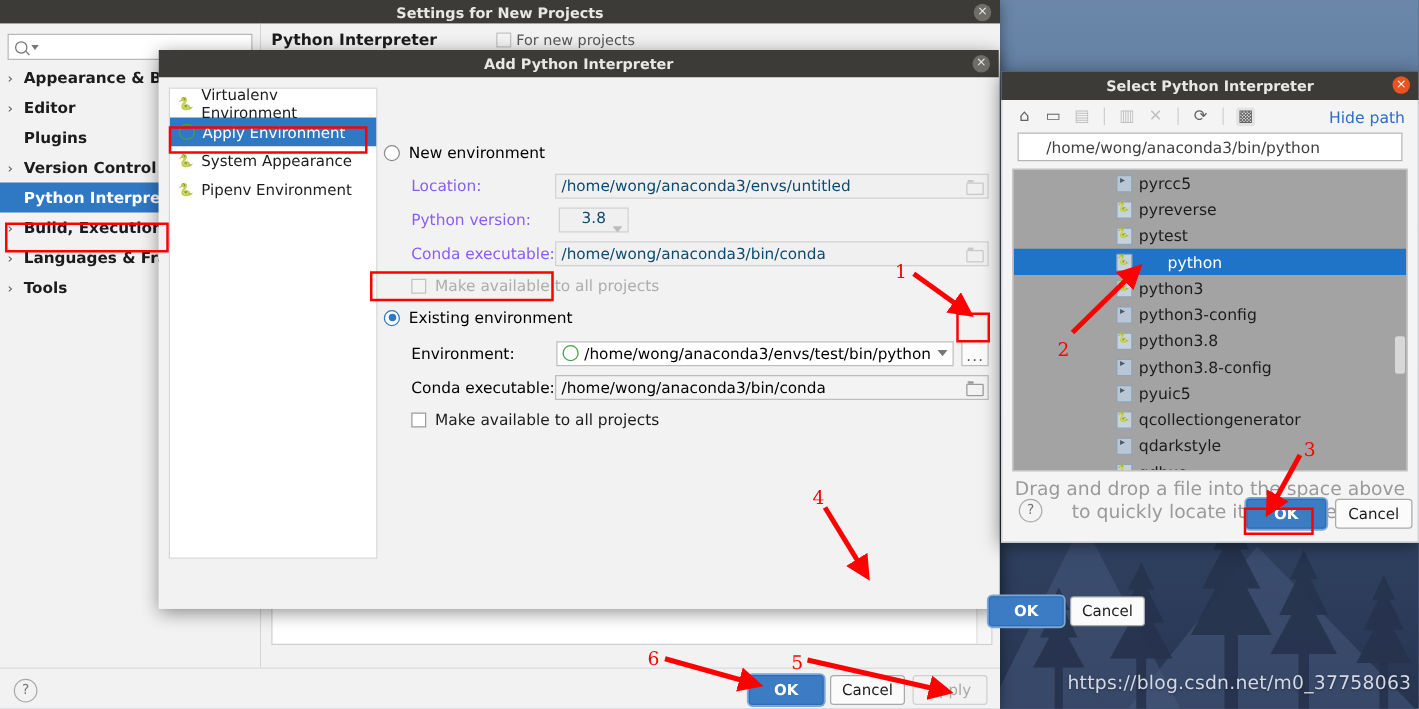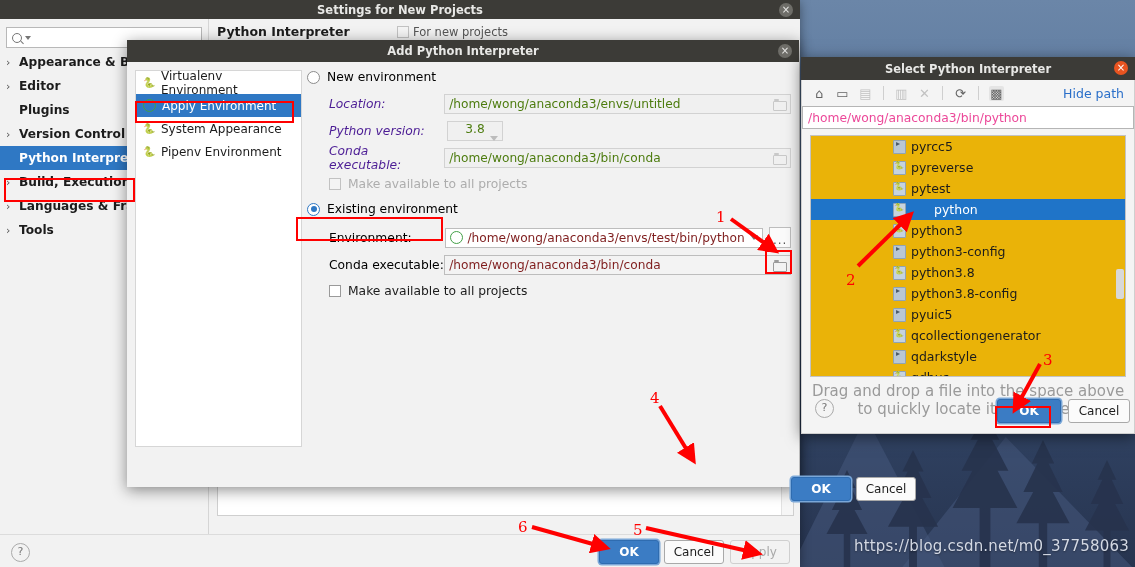--- a/index.html
+++ b/index.html
@@ -143,26 +143,26 @@
   .env-item.selected{background:#2f78c4;color:#fff;}
   #add-right{position:absolute;left:180px;top:8px;width:484px;height:375px;}
 
   .radio-row{display:flex;align-items:center;gap:7px;font-size:12.3px;margin-bottom:2px;}
   .radio{width:11px;height:11px;border-radius:50%;border:1px solid #8c8c8c;background:#fff;
     display:inline-block;position:relative;flex:none;}
   .radio.on{border-color:#2f78c4;}
   .radio.on:after{content:'';position:absolute;left:2.5px;top:2.5px;width:6px;height:6px;border-radius:50%;background:#2f78c4;}
   .field-row{display:flex;align-items:center;height:27px;font-size:12.3px;}
   .field-row .lbl{width:140px;}
-  .field-row .lbl.dim{color:#4c1d95;font-style:italic;}
+  .field-row .lbl.dim{color:#8b5cf6;}
   .inp{
     height:20px;border:1px solid #bdbdbd;background:#fff;display:flex;align-items:center;
-    padding:0 4px;font-size:12.2px;color:#7f1d1d;box-sizing:border-box;
-  }
-  .inp.dim{background:#f0f0f0;border-color:#d2d2d2;color:#4d7c0f;}
+    padding:0 4px;font-size:12.2px;color:#000000;box-sizing:border-box;
+  }
+  .inp.dim{background:#f0f0f0;border-color:#d2d2d2;color:#0c4a6e;}
   .folder-ico{
     width:13px;height:10px;flex:none;margin-left:auto;position:relative;
   }
   .folder-ico:before{content:'';position:absolute;left:0;top:2px;width:12px;height:8px;
     border:1.2px solid #9b9b9b;border-radius:1px;}
   .folder-ico:after{content:'';position:absolute;left:1px;top:0px;width:5px;height:2px;
     background:#9b9b9b;border-radius:1px;}
   .folder-ico.dim:before{border-color:#c9c9c9;}
   .folder-ico.dim:after{background:#c9c9c9;}
   .caret{
@@ -184,25 +184,25 @@
     position:absolute;left:801px;top:57px;width:334px;height:377px;
     background:#f4f4f4;box-shadow:0 3px 14px rgba(0,0,0,.5);
   }
   #sel-body{position:absolute;left:0;top:23px;width:334px;height:354px;background:#f4f4f4;
     border:1px solid #cfcfcf;border-top:none;box-sizing:border-box;}
   #sel-toolbar{height:26px;display:flex;align-items:center;padding:0 10px;gap:8px;}
   .tb-ico{width:15px;height:15px;opacity:.85;cursor:pointer;display:flex;align-items:center;justify-content:center;}
   .tb-sep{width:1px;height:14px;background:#cfcfcf;margin:0 2px;}
   #hide-path{margin-left:auto;color:#2a6fc9;font-size:12.5px;cursor:pointer;}
   #sel-path{
-    margin:0 0;height:21px;background:#fff;border:1px solid #b5b5b5;
-    display:flex;align-items:center;padding-left:5px;font-size:12.3px;color:#ec4899;
+    margin:0 12px;height:21px;background:#fff;border:1px solid #b5b5b5;
+    display:flex;align-items:center;padding-left:22px;font-size:12.3px;color:#404040;
   }
   #sel-list{
-    margin:6px 8px 0 8px;height:240px;background:#eab308;border:1px solid #c3c3c3;
+    margin:6px 8px 0 8px;height:240px;background:#a3a3a3;border:1px solid #c3c3c3;
     overflow:hidden;position:relative;
   }
   .file-row{
     height:21px;display:flex;align-items:center;gap:5px;padding-left:82px;
     font-size:12.5px;color:#1c1c1c;cursor:pointer;
   }
   .file-row.selected{background:#1f74c8;color:#fff;gap:28px;}
   .fico{width:11px;height:12px;flex:none;position:relative;}
   .fico.doc{background:#b9c7d4;border:1px solid #8fa3b5;border-radius:1px;}
   .fico.doc:after{content:'\25B8';position:absolute;left:2px;top:-2px;font-size:8px;color:#4a5a6a;}
@@ -332,21 +332,21 @@
           <span>System Appearance</span>
         </div>
         <div class="env-item">
           <span style="font-size: 10px; width: 12px; display: inline-block;">🐍</span>
           <span>Pipenv Environment</span>
         </div>
       </div>
 
     <div id="add-right">
 
-      <div class="radio-row" style="margin-bottom:6px;">
+      <div class="radio-row" style="margin-bottom:6px;margin-top:45px;">
         <span class="radio"></span>
         <span>New environment</span>
       </div>
 
       <div class="field-row">
         <span class="lbl dim" style="padding-left:22px;box-sizing:border-box;">Location:</span>
         <span class="inp dim" style="width:355px;">
           <span>/home/wong/anaconda3/envs/untitled</span>
           <span class="folder-ico dim"></span>
         </span>

